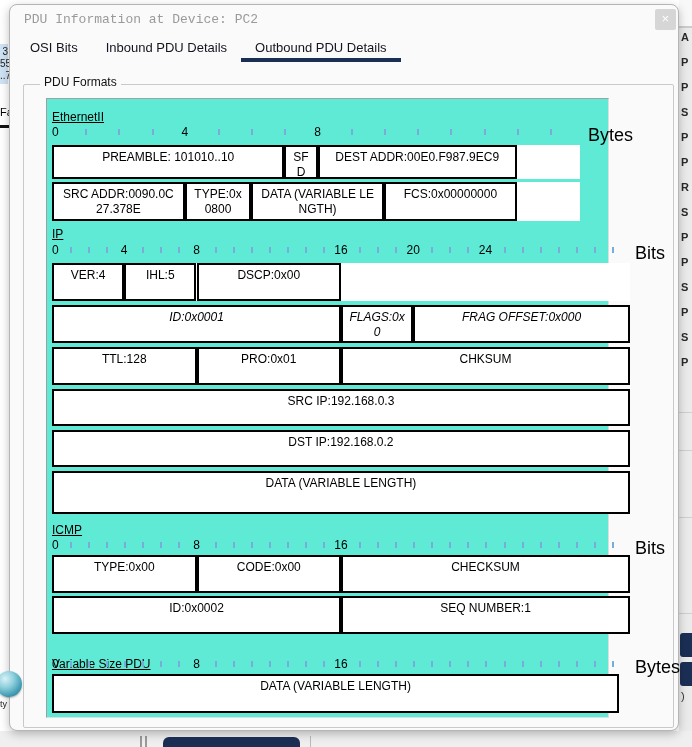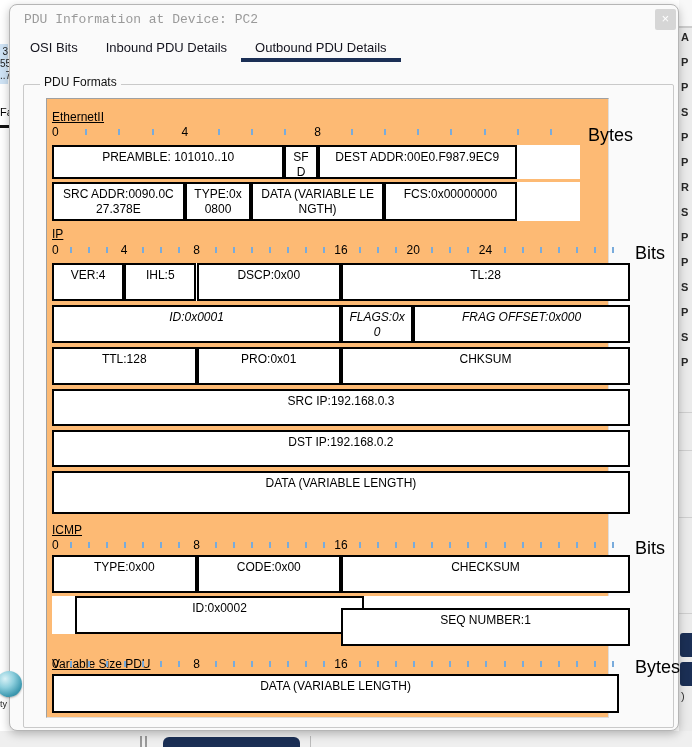--- a/index.html
+++ b/index.html
@@ -47,21 +47,21 @@
   .tabbar { position:absolute; left:6px; top:29px; height:28px; display:flex; }
   .tab { padding:6px 14px 7px 14px; font-size:13px; color:#14141e; white-space:nowrap; }
   .tab.active { border-bottom:4px solid #1b2f55; padding-bottom:3px; }
 
   .groupbox { position:absolute; left:13px; top:79px; width:651px; height:644px;
     border:1px solid #c9c9c9; border-radius:2px; }
   .group-label { position:absolute; left:30px; top:70px; font-size:12px; color:#111;
     background:#fafafa; padding:0 4px; z-index:2; }
 
   .panel { position:absolute; left:36px; top:93px; width:563px; height:620px;
-    background:#fdba74; border-top:1px solid #a0a0a0; border-left:1px solid #a0a0a0;
+    background:#5eead4; border-top:1px solid #a0a0a0; border-left:1px solid #a0a0a0;
     border-right:1px solid #dedede; border-bottom:1px solid #dedede; }
   .panel-content { position:absolute; left:5px; top:0; width:604px; height:620px; }
 
   .sec-label { position:absolute; left:0; font-size:12px; color:#000;
     text-decoration:underline; white-space:nowrap; }
   .ruler { position:absolute; left:0; height:16px; }
   .rnum { position:absolute; top:0; font-size:12px; color:#000; }
   .rtick { position:absolute; top:4px; width:2px; height:6px; background:#79abdb; }
   .runit { position:absolute; top:0; font-size:18px; color:#000; white-space:nowrap; }
 
@@ -195,21 +195,20 @@
             <div class="rtick" style="left: 505.7px;"></div>
             <div class="rtick" style="left: 523.7px;"></div>
             <div class="rtick" style="left: 541.8px;"></div>
             <div class="rtick" style="left: 559.9px;"></div>
             <span class="runit" style="left: 583px;">Bits</span>
           </div>
           <div class="pdu-row" style="top: 164px; height: 38px; width: 577.9px;">
             <div class="cell" style="left: 0px; width: 72.2px;">VER:4</div>
             <div class="cell" style="left: 72.2px; width: 72.2px;">IHL:5</div>
             <div class="cell" style="left: 144.5px; width: 144.5px;">DSCP:0x00</div>
-            <div class="cell" style="left: 289px; width: 289px;">TL:28</div>
           </div>
           <div class="pdu-row" style="top: 206px; height: 38px; width: 577.9px; font-style: italic;">
             <div class="cell" style="left: 0px; width: 289px;">ID:0x0001</div>
             <div class="cell" style="left: 289px; width: 72.2px;">FLAGS:0x0</div>
             <div class="cell" style="left: 361.2px; width: 216.7px;">FRAG OFFSET:0x000</div>
           </div>
           <div class="pdu-row" style="top: 248px; height: 38px; width: 577.9px;">
             <div class="cell" style="left: 0px; width: 144.5px;">TTL:128</div>
             <div class="cell" style="left: 144.5px; width: 144.5px;">PRO:0x01</div>
             <div class="cell" style="left: 289px; width: 289px;">CHKSUM</div>
@@ -258,22 +257,22 @@
             <div class="rtick" style="left: 541.8px;"></div>
             <div class="rtick" style="left: 559.9px;"></div>
             <span class="runit" style="left: 583px;">Bits</span>
           </div>
           <div class="pdu-row" style="top: 456px; height: 38px; width: 577.9px;">
             <div class="cell" style="left: 0px; width: 144.5px;">TYPE:0x00</div>
             <div class="cell" style="left: 144.5px; width: 144.5px;">CODE:0x00</div>
             <div class="cell" style="left: 289px; width: 289px;">CHECKSUM</div>
           </div>
           <div class="pdu-row" style="top: 497px; height: 38px; width: 577.9px;">
-            <div class="cell" style="left: 0px; width: 289px; margin-left: 23px;">ID:0x0002</div>
-            <div class="cell" style="left: 289px; width: 289px; margin-top: 12px;">SEQ NUMBER:1</div>
+            <div class="cell" style="left: 0px; width: 289px;">ID:0x0002</div>
+            <div class="cell" style="left: 289px; width: 289px;">SEQ NUMBER:1</div>
           </div>
           <div class="sec-label" style="top: 542px; margin-top: 16px;">Variable Size PDU</div>
           <div class="ruler" style="top: 558px; width: 637.92px;">
             <span class="rnum" style="left: 0px;">0</span>
             <div class="rtick" style="left: 18.1px;"></div>
             <div class="rtick" style="left: 36.1px;"></div>
             <div class="rtick" style="left: 54.2px;"></div>
             <div class="rtick" style="left: 72.2px;"></div>
             <div class="rtick" style="left: 90.3px;"></div>
             <div class="rtick" style="left: 108.4px;"></div>

